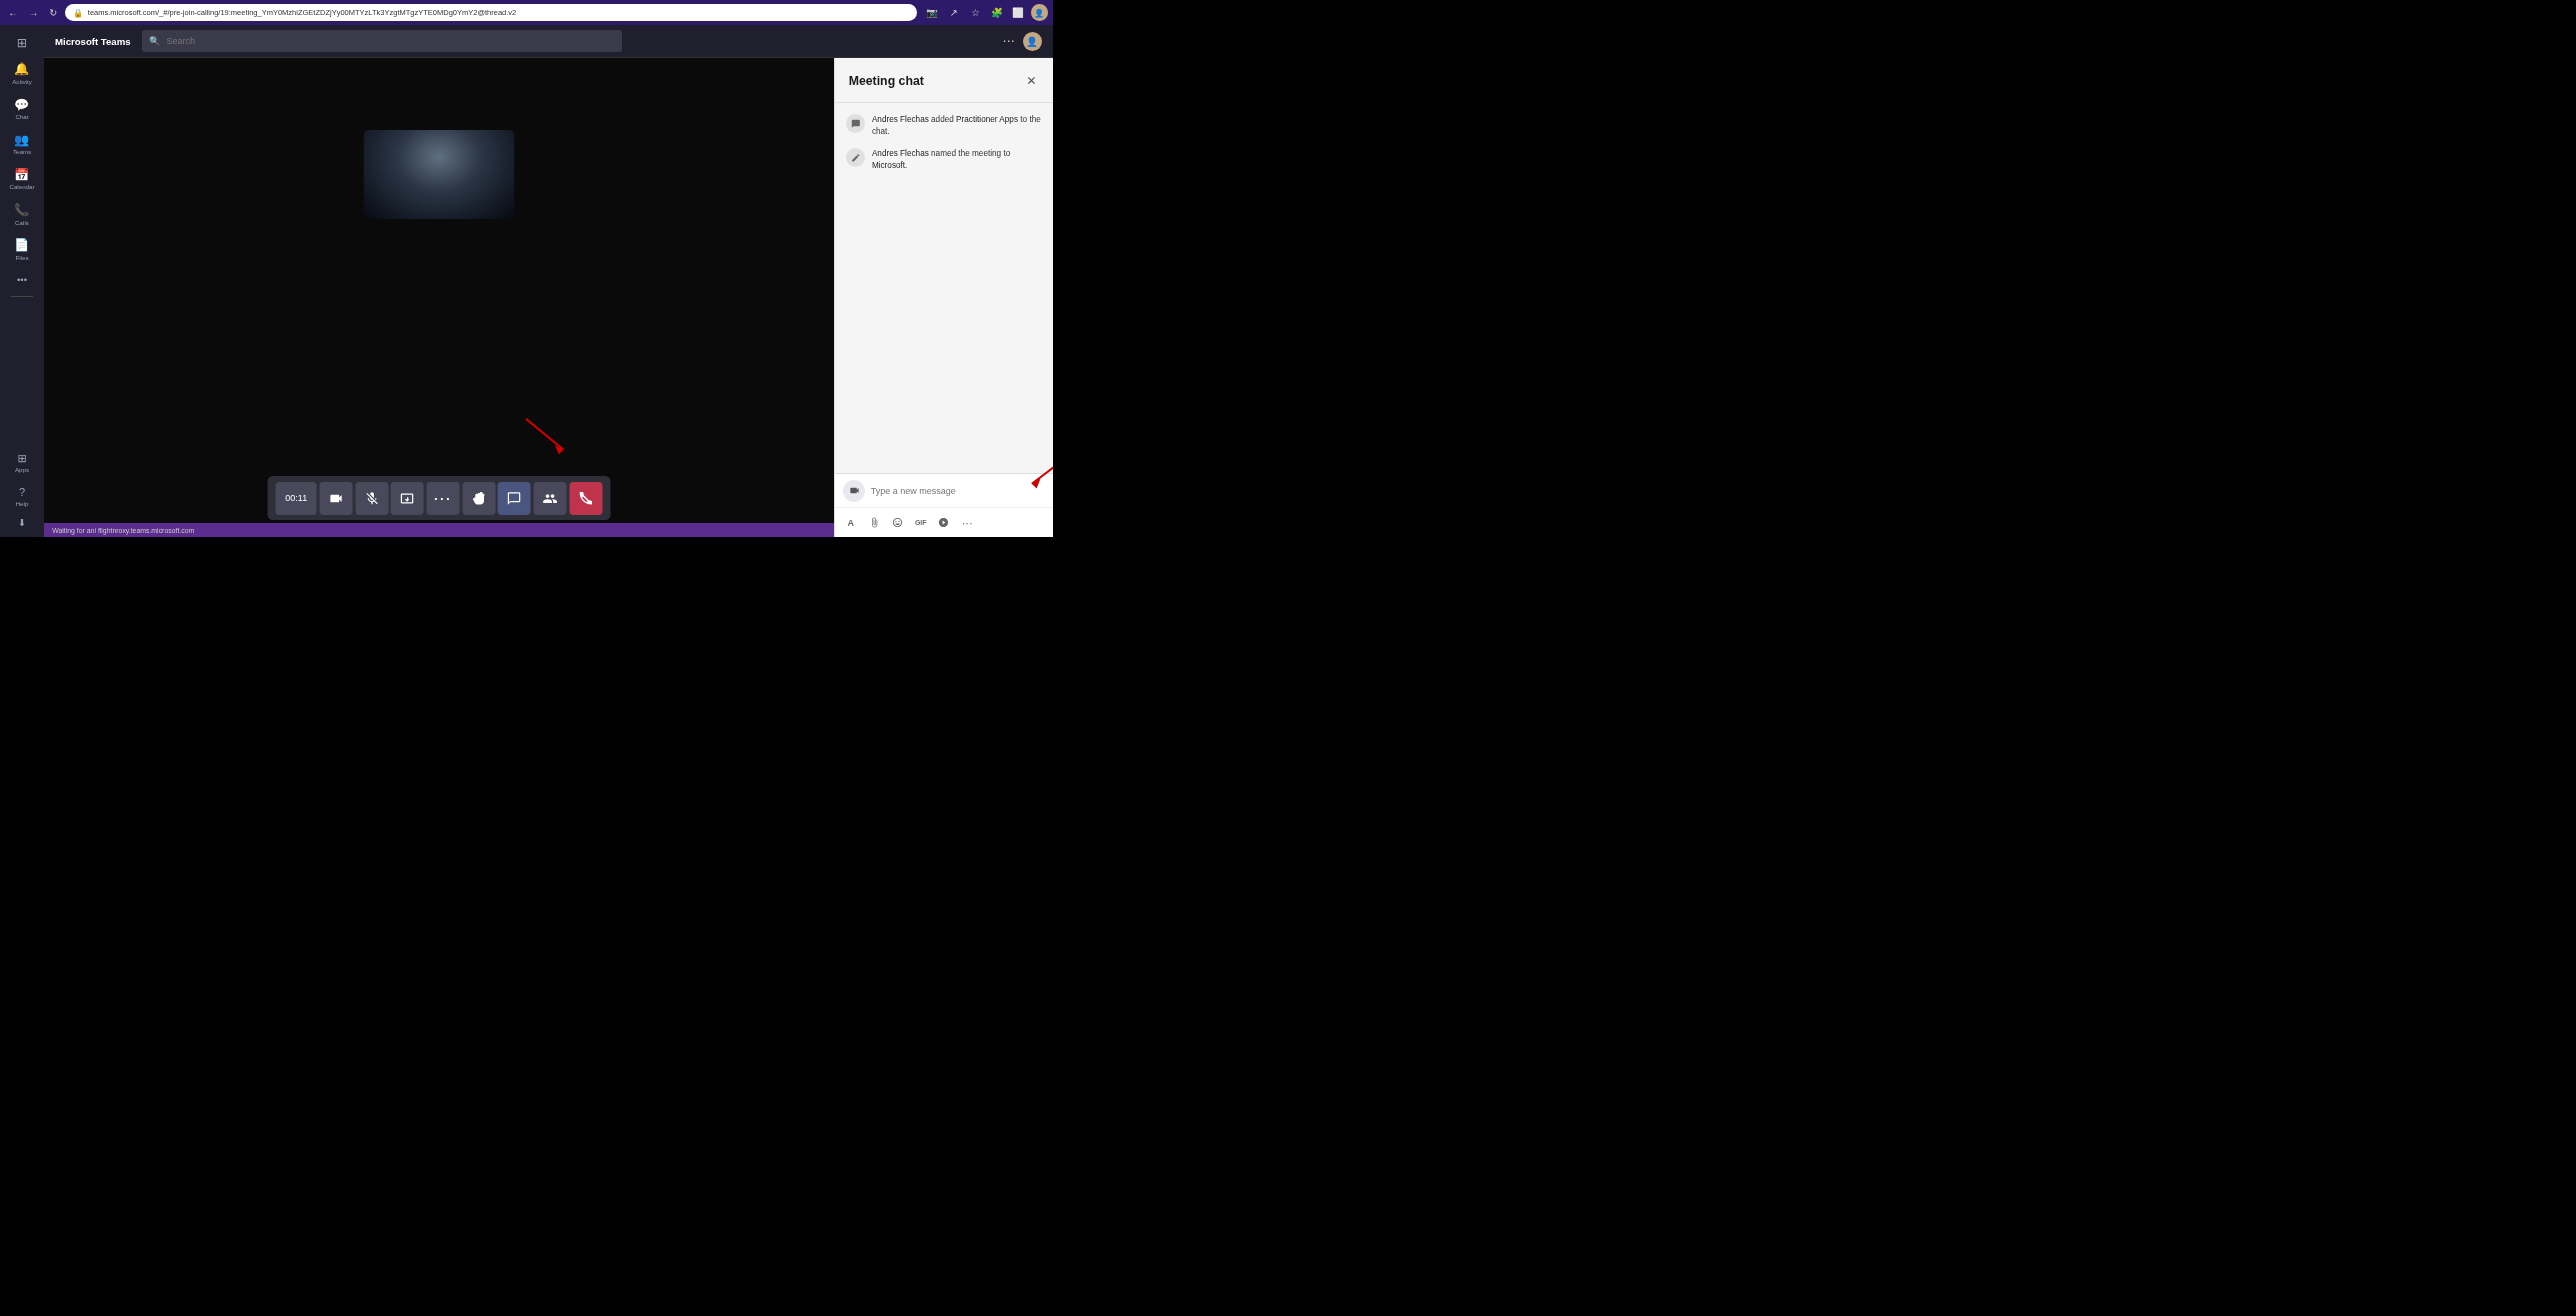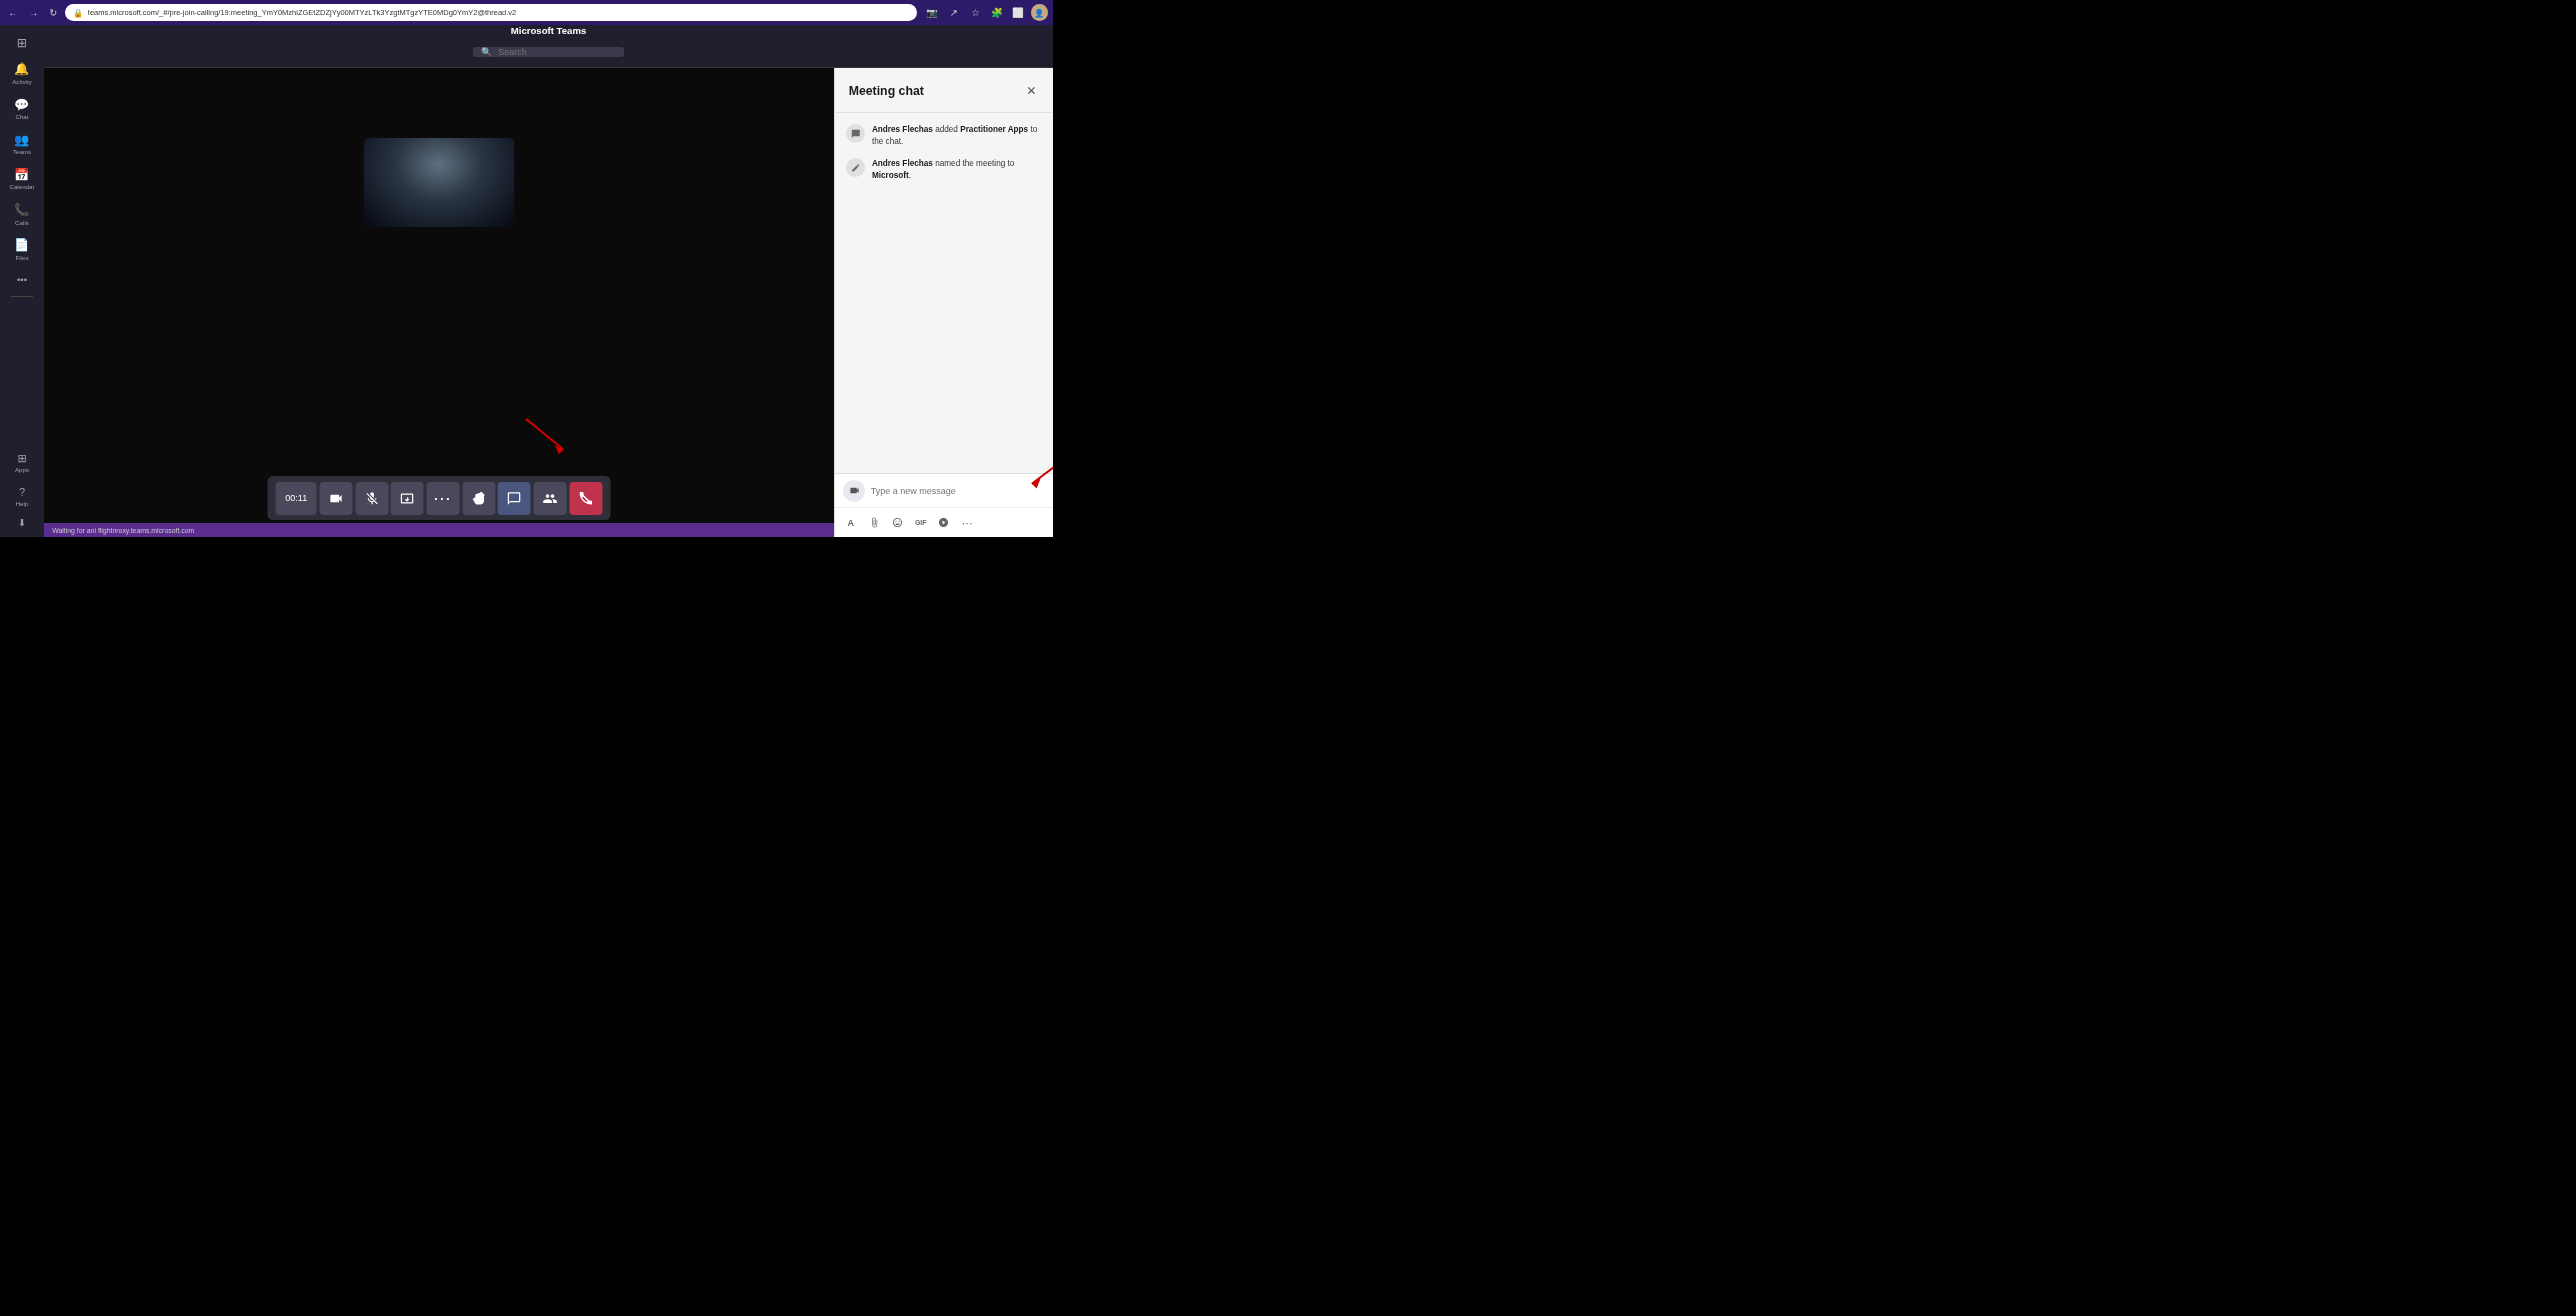--- a/index.html
+++ b/index.html
@@ -126,28 +126,27 @@
       display: flex;
       flex-direction: column;
       align-items: center;
       gap: 0;
       width: 100%;
     }
 
     
     .header {
       background: #201f2d;
-      height: 43px;
+      height: 33px;
       display: flex;
       align-items: center;
       padding: 0 11px;
       gap: 11px;
       flex-shrink: 0;
       border-bottom: 0.7px solid #333;
-      flex-direction: column;
     }
     .header-logo {
       color: #fff;
       font-size: 9.6px;
       font-weight: 600;
       white-space: nowrap;
     }
     .header-search {
       flex: 1;
       max-width: 480px;
@@ -346,21 +345,21 @@
       font-size: 9px;
       color: #666;
       flex-shrink: 0;
     }
     .chat-event-text {
       font-size: 8.2px;
       color: #333;
       line-height: 1.4;
     }
     .chat-event-text strong {
-      font-weight: 700;
+      font-weight: 400;
       color: #1a1a1a;
     }
     .chat-input-area {
       border-top: 0.7px solid #ddd;
       background: #fff;
       padding: 0;
     }
     .chat-input-row {
       display: flex;
       align-items: center;

